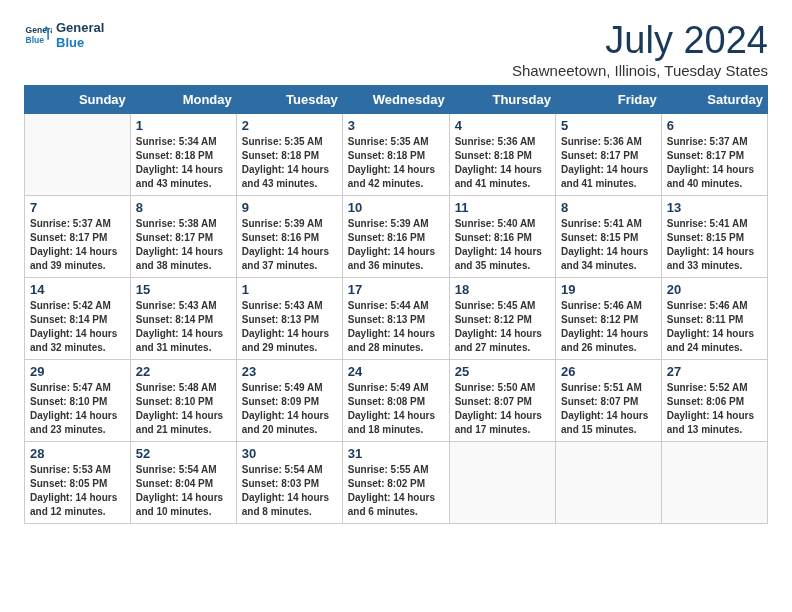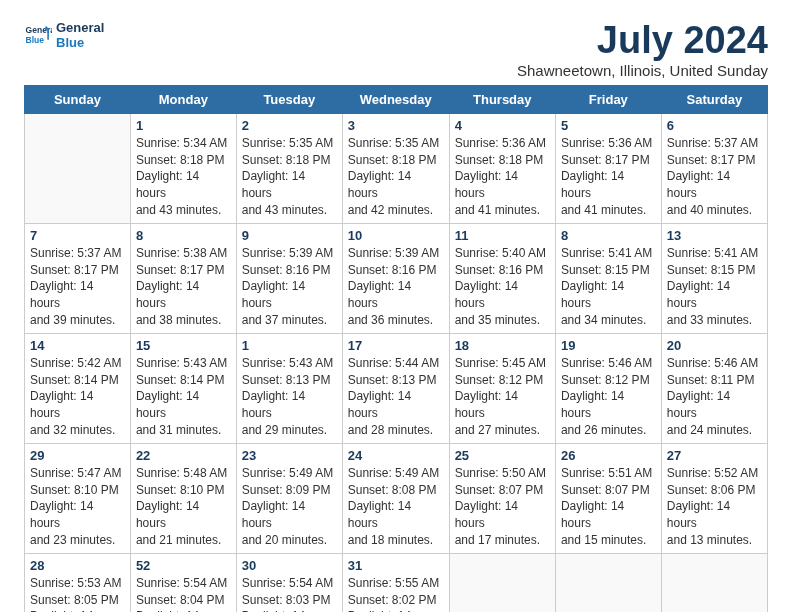--- a/index.html
+++ b/index.html
@@ -23,63 +23,64 @@
     }
     .logo-icon {
       width: 28px;
       height: 28px;
     }
     .title-block {
       text-align: right;
     }
     .main-title {
       font-size: 38px;
-      font-weight: bold;
+      font-weight: normal;
       color: #1a3a5c;
       line-height: 1.1;
     }
     .subtitle {
       font-size: 15px;
       color: #333;
       font-weight: normal;
     }
     .calendar {
       width: 100%;
       border-collapse: collapse;
       margin-top: 4px;
     }
     .calendar th {
       background: #2e6da4;
       color: #fff;
       font-size: 13px;
       font-weight: bold;
       padding: 6px 4px;
-      text-align: center;
+      text-align: right;
       border: 1px solid #2e6da4;
     }
     .calendar td {
       border: 1px solid #ccc;
       vertical-align: top;
       padding: 4px 5px;
       font-size: 10.5px;
       color: #333;
       width: 108px;
       min-height: 80px;
     }
     .day-num {
       font-size: 13px;
       font-weight: bold;
       color: #1a3a5c;
       display: block;
       margin-bottom: 2px;
     }
     .cell-text {
-      font-size: 12px;
+      font-size: 10px;
       color: #333;
       line-height: 1.4;
+      font-weight: bold;
     }
     .empty-cell {
       background: #f9f9f9;
     }
   </style>
 </head>
 <body>
 
 <div class="header-row">
   <div class="logo">
@@ -88,21 +89,21 @@
       <text x="2" y="28" font-size="11" font-weight="bold" fill="#1a7abf" font-family="Arial">Blue</text>
       <polygon points="28,6 36,14 32,10 32,24 30,24 30,10 26,14" fill="#1a7abf"></polygon>
     </svg>
     <div>
       <div style="font-size:13px;font-weight:bold;color:#1a3a5c;">General</div>
       <div style="font-size:13px;font-weight:bold;color:#1a7abf;">Blue</div>
     </div>
   </div>
   <div class="title-block">
     <div class="main-title">July 2024</div>
-    <div class="subtitle">Shawneetown, Illinois, United Sunday</div>
+    <div class="subtitle">Shawneetown, Illinois, Tuesday States</div>
   </div>
 </div>
 
 <table class="calendar">
   <thead>
     <tr>
     <th>Sunday</th>
         <th>Monday</th>
         <th>Tuesday</th>
         <th>Wednesday</th>

